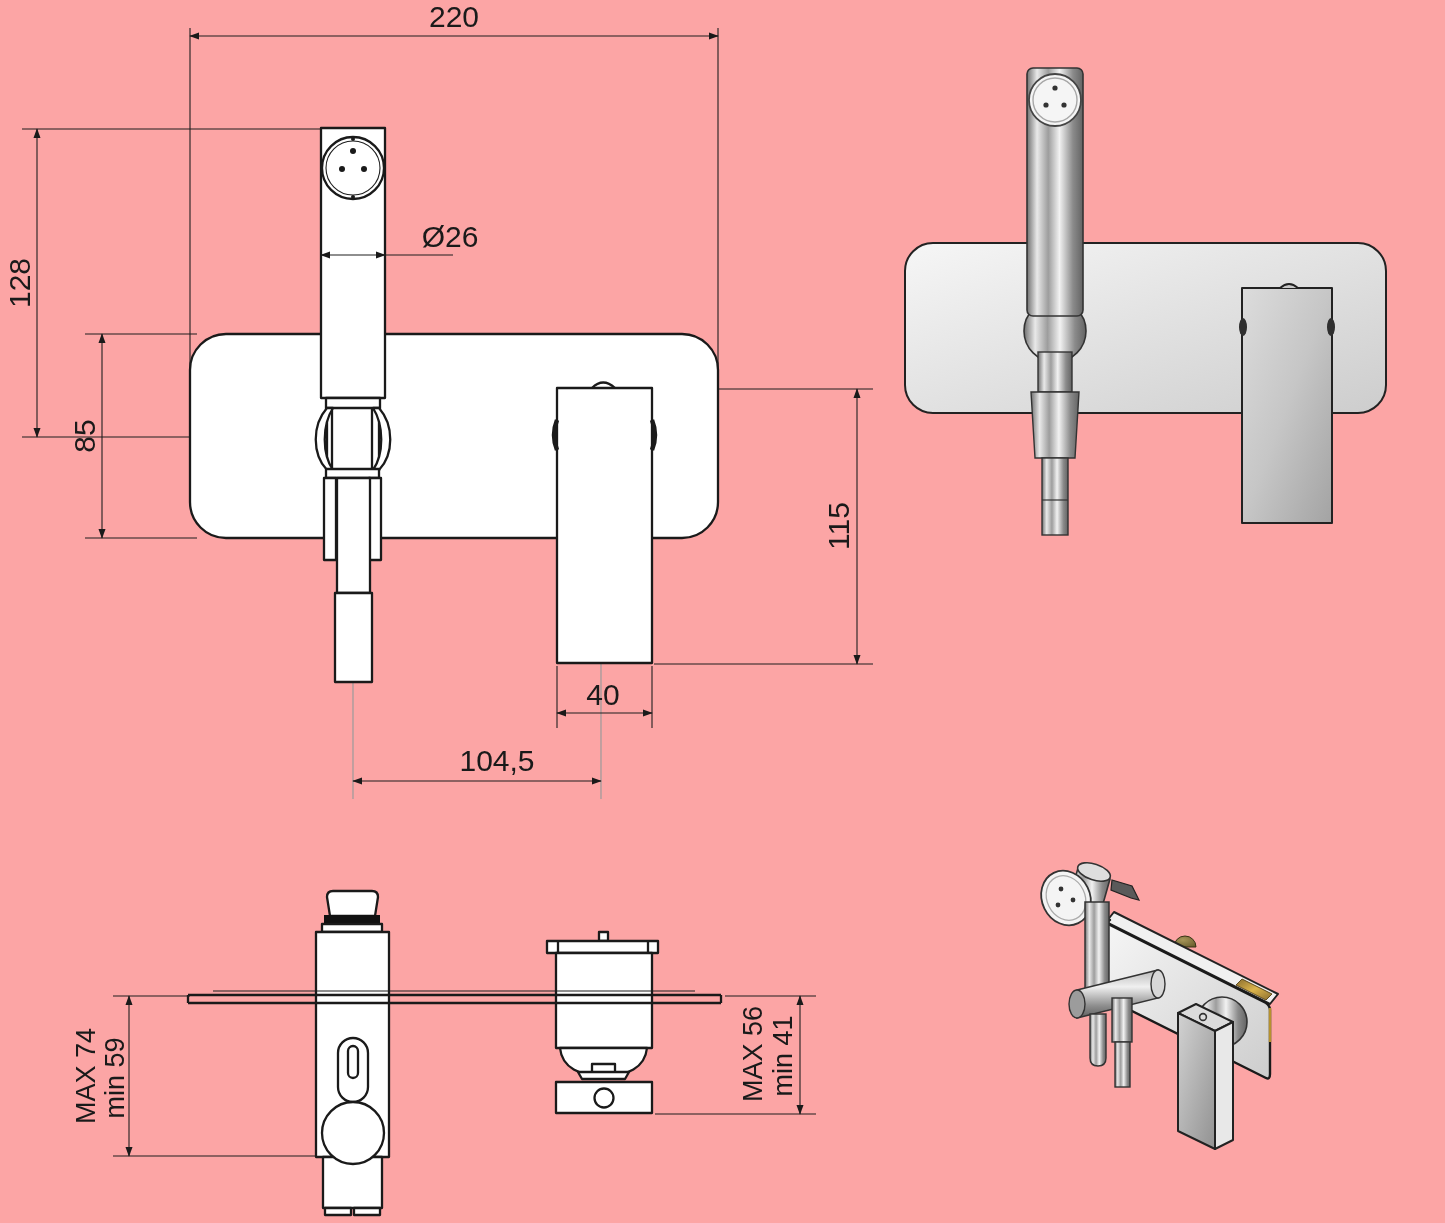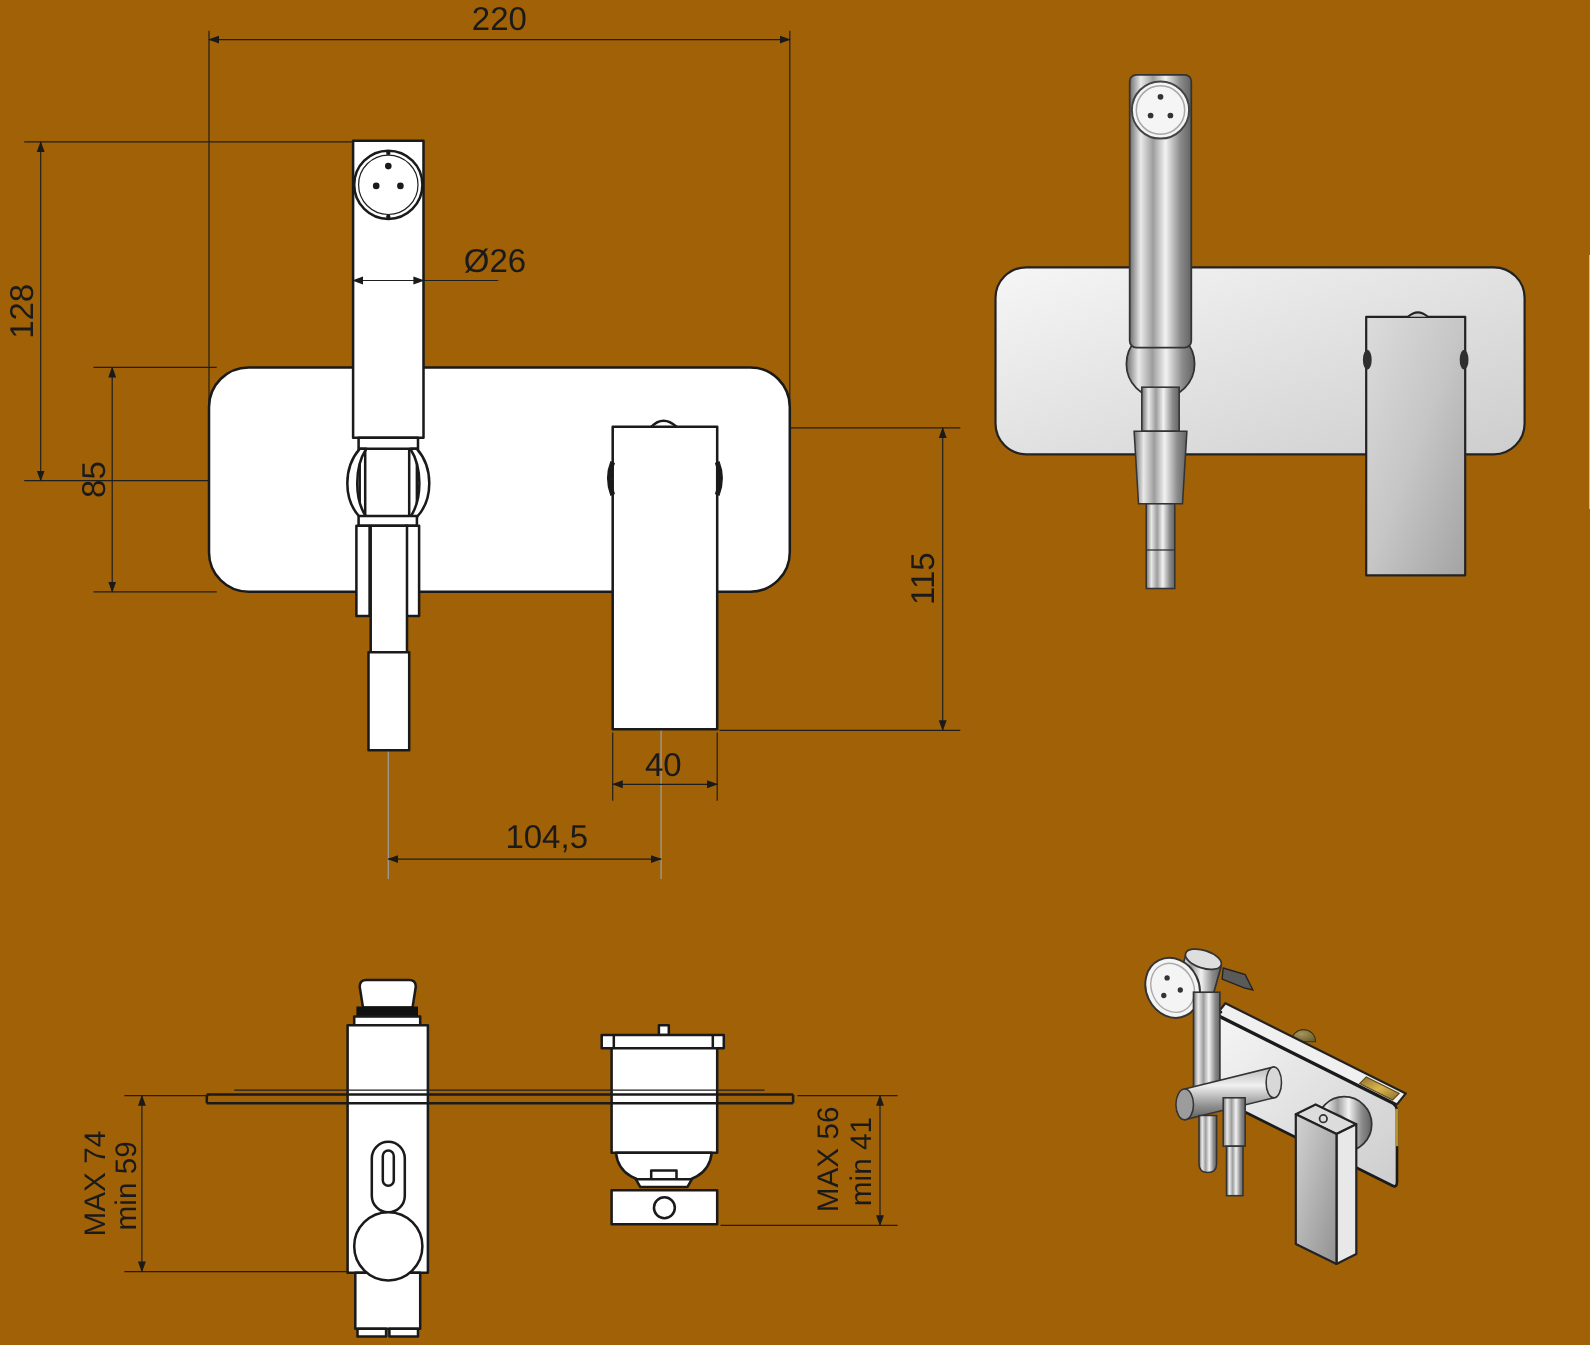--- a/index.html
+++ b/index.html
@@ -1,16 +1,16 @@
 <!DOCTYPE html>
 <html><head>
 <meta charset="utf-8">
 <style>
   html,body{margin:0;padding:0;background:#ffffff;}
-  .sheet{width:1445px;height:1223px;background:#a16207;overflow:hidden;position:relative;
+  .sheet{width:1445px;height:1223px;background:#fca5a5;overflow:hidden;position:relative;
          font-family:"Liberation Sans", sans-serif;}
   svg{display:block}
   .obj{fill:#ffffff;stroke:#1a1a1a;stroke-width:2.3;stroke-linejoin:round;}
   .objn{fill:none;stroke:#1a1a1a;stroke-width:2.3;stroke-linejoin:round;}
   .thin{fill:none;stroke:#1f1f1f;stroke-width:1.1;}
   .dimline{fill:none;stroke:#1f1f1f;stroke-width:1.1;}
   .cline{fill:none;stroke:#9a9a9a;stroke-width:1.2;}
   .dimtxt{fill:#1a1a1a;font-size:30px;font-family:"Liberation Sans",sans-serif;}
   .dimtxt2{fill:#1a1a1a;font-size:27px;font-family:"Liberation Sans",sans-serif;}
   .r-outline{stroke:#222222;stroke-width:2;stroke-linejoin:round;}

